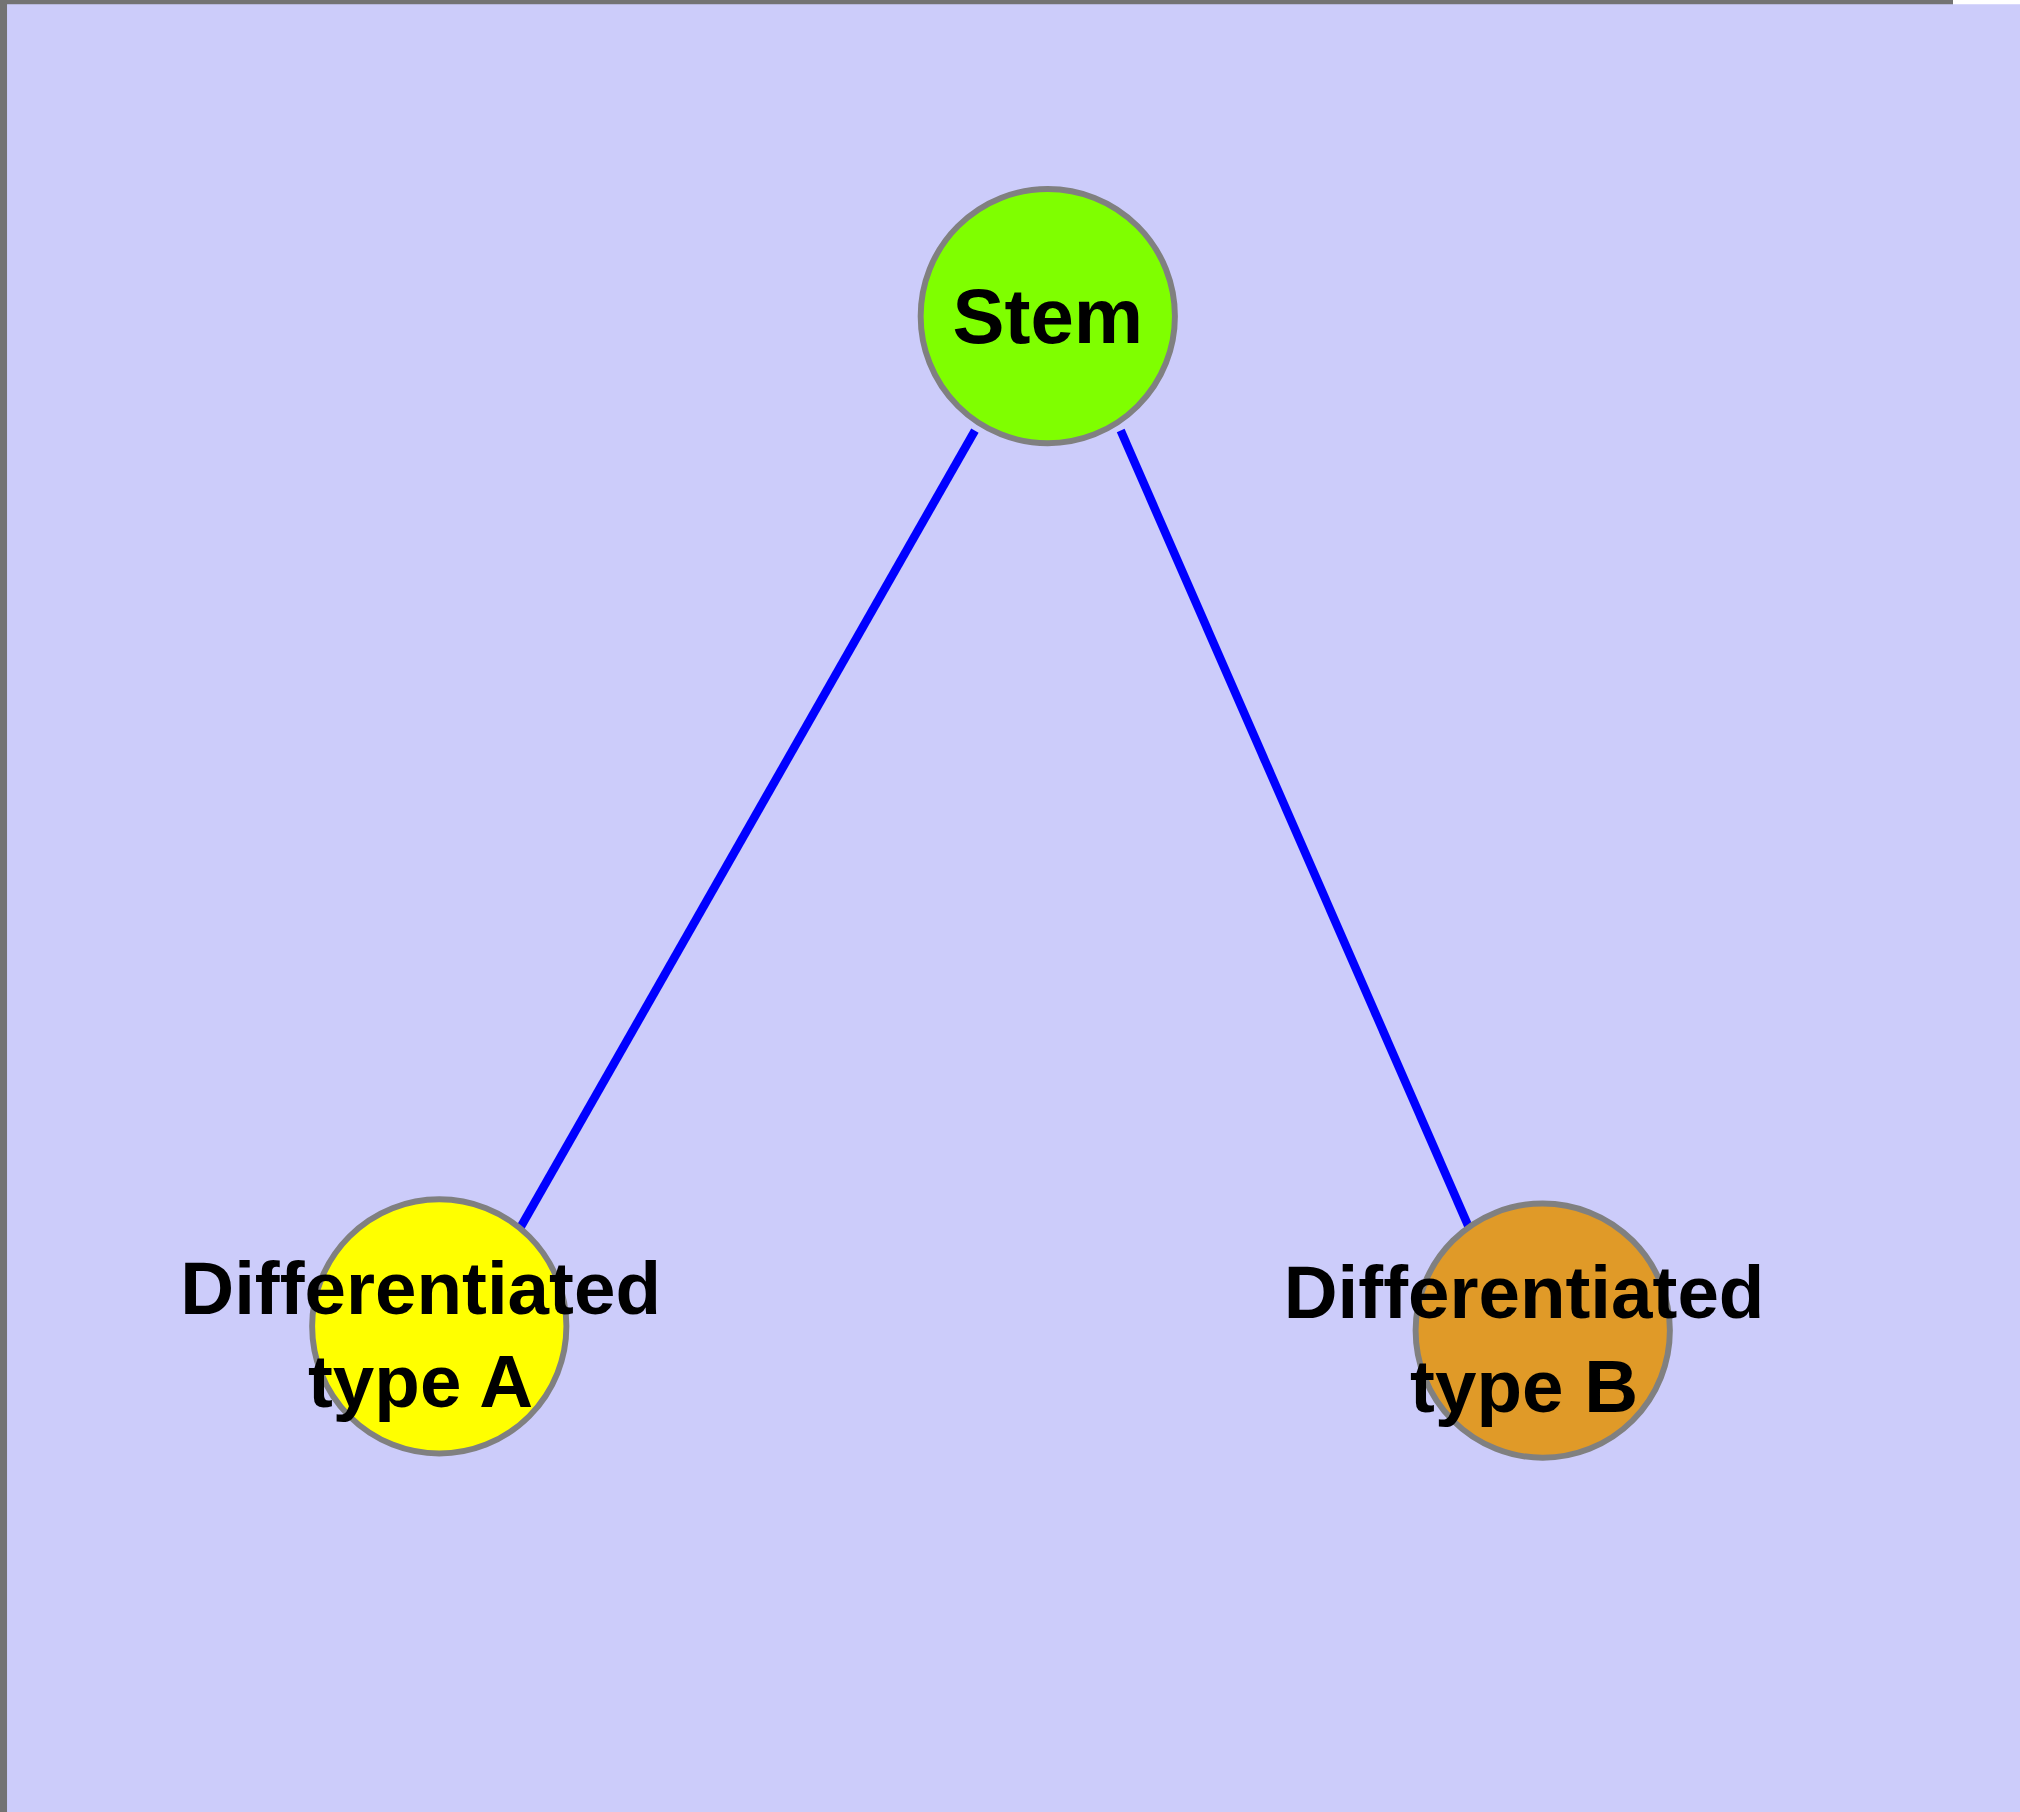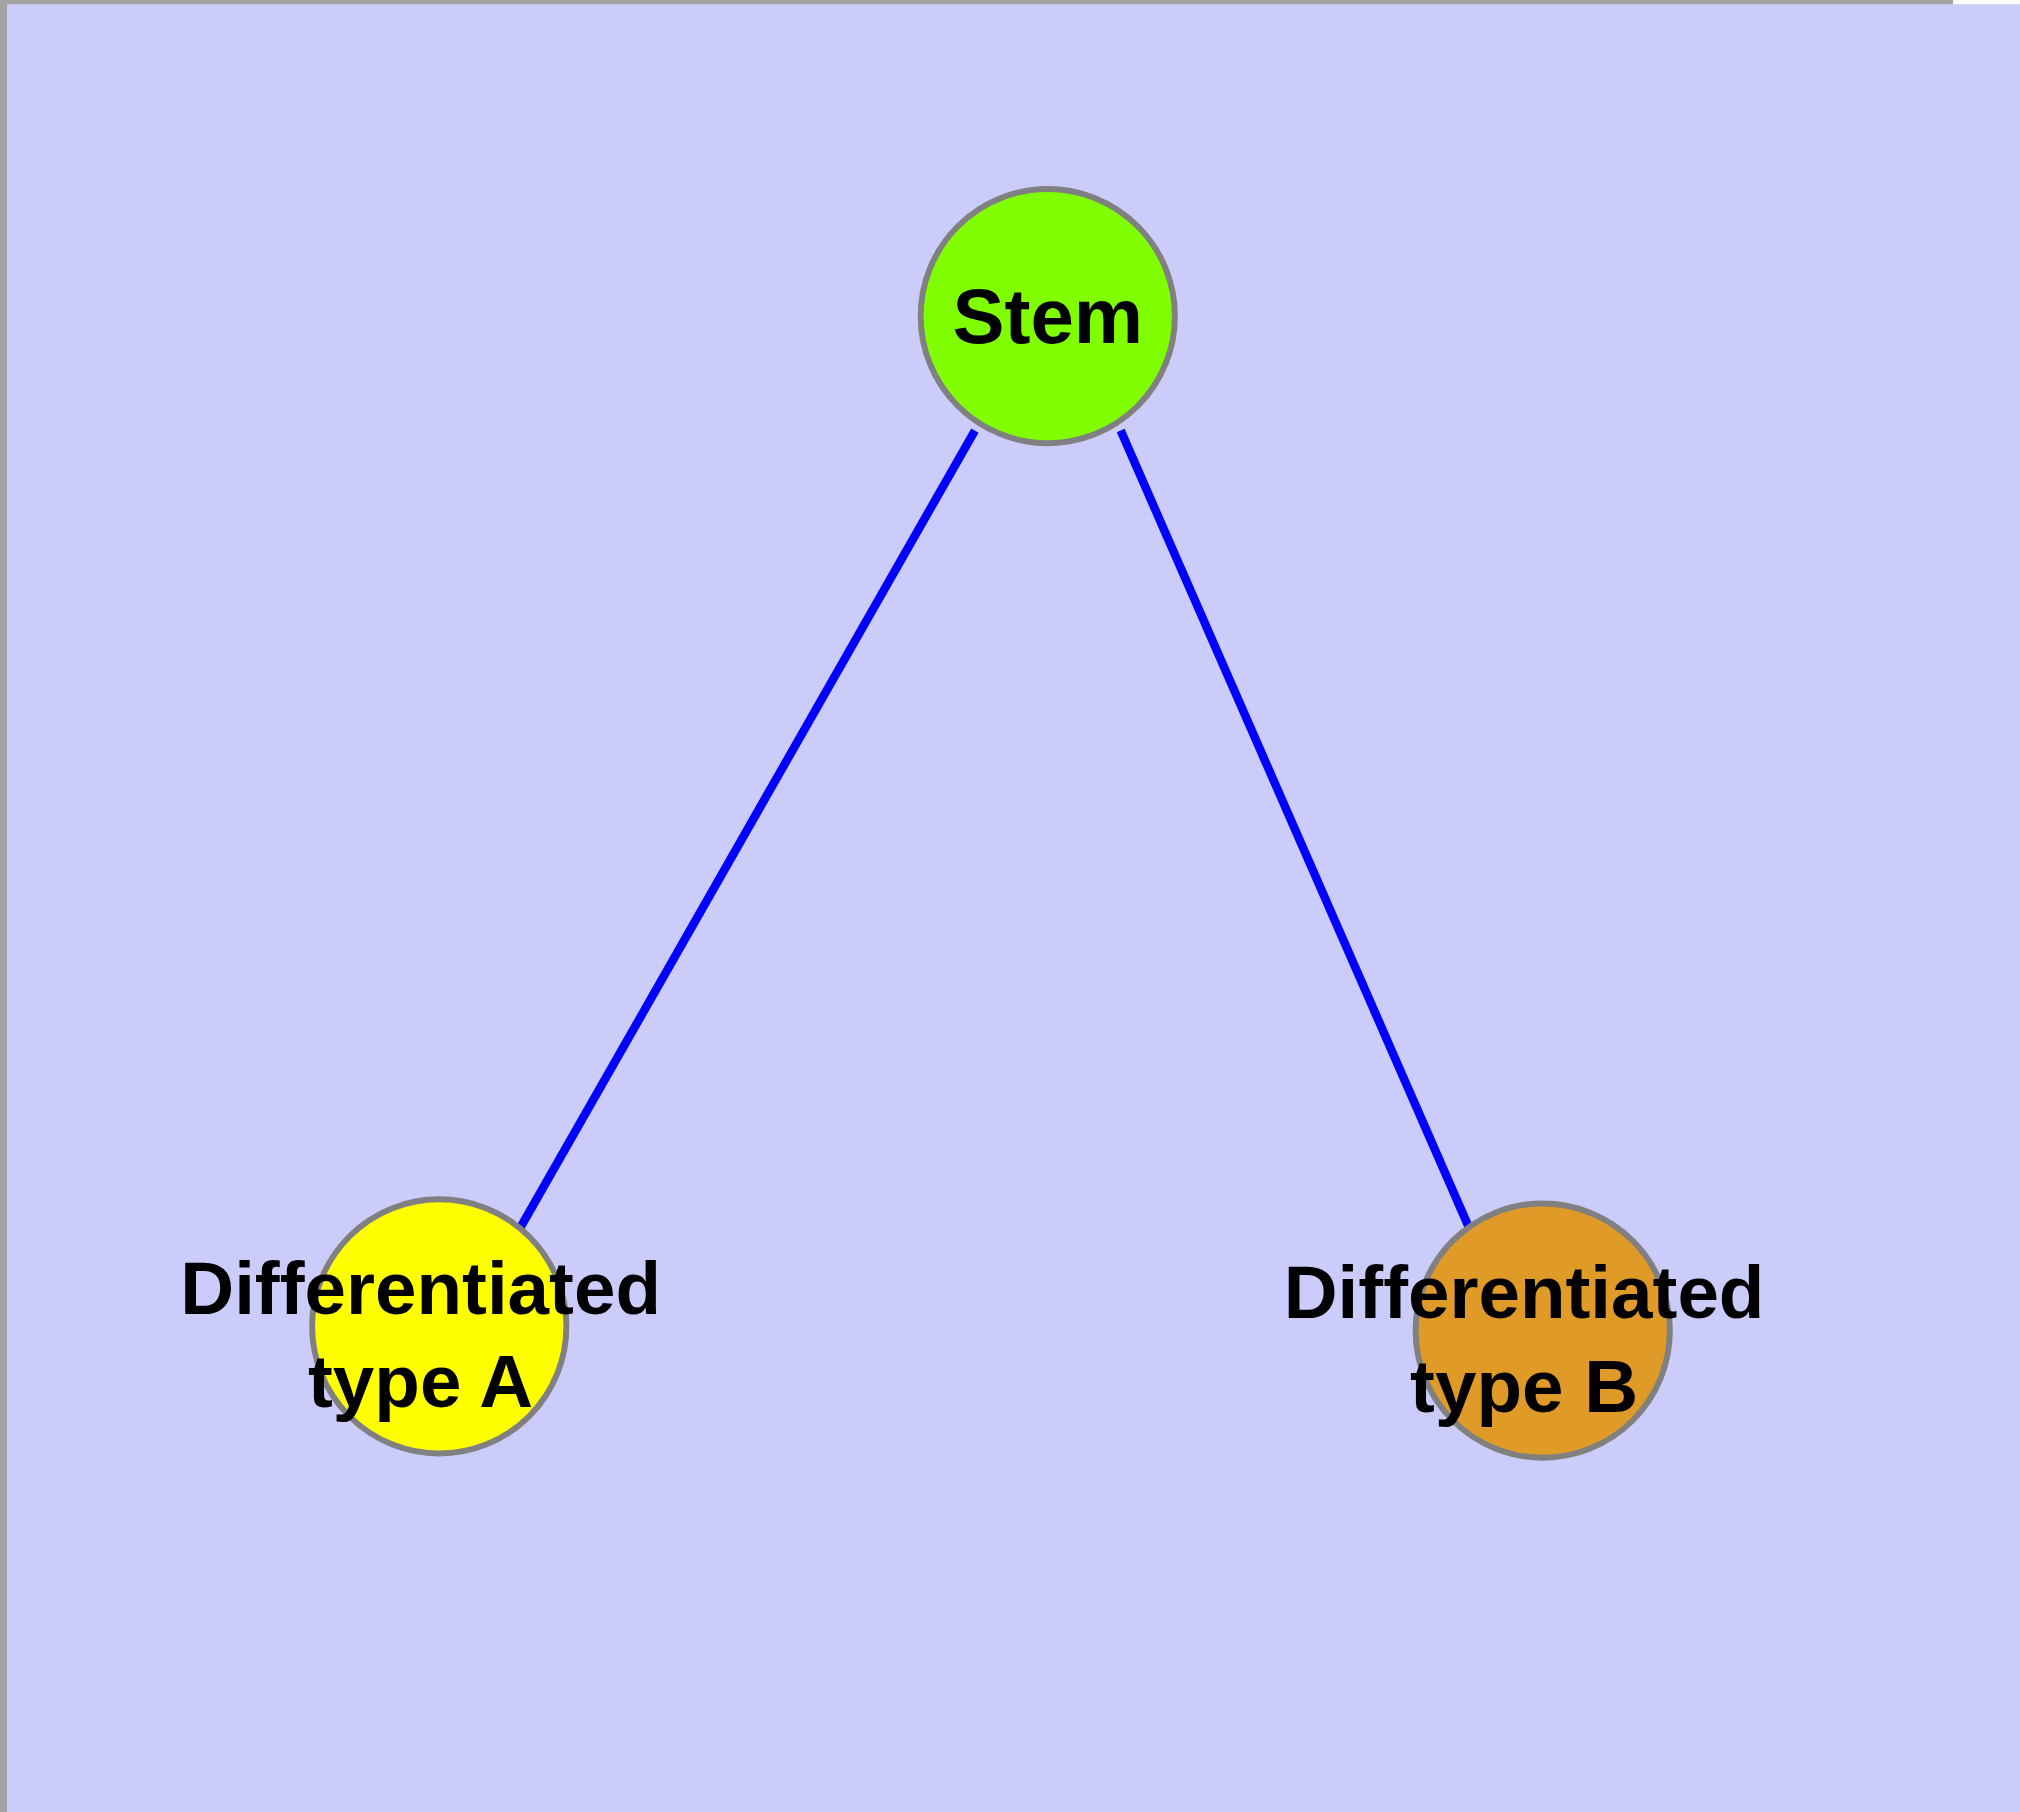--- a/index.html
+++ b/index.html
@@ -11,21 +11,21 @@
   body {
     width: 2021px;
     height: 1812px;
     overflow: hidden;
     font-family: "Liberation Sans", sans-serif;
   }
   #canvas {
     position: relative;
     width: 1953px;
     height: 1812px;
-    background: #a3a3a3;
+    background: #737373;
   }
   #graph-svg {
     position: absolute;
     top: 0;
     left: 0;
     width: 2021px;
     height: 1812px;
     display: block;
   }
   .node-label {

